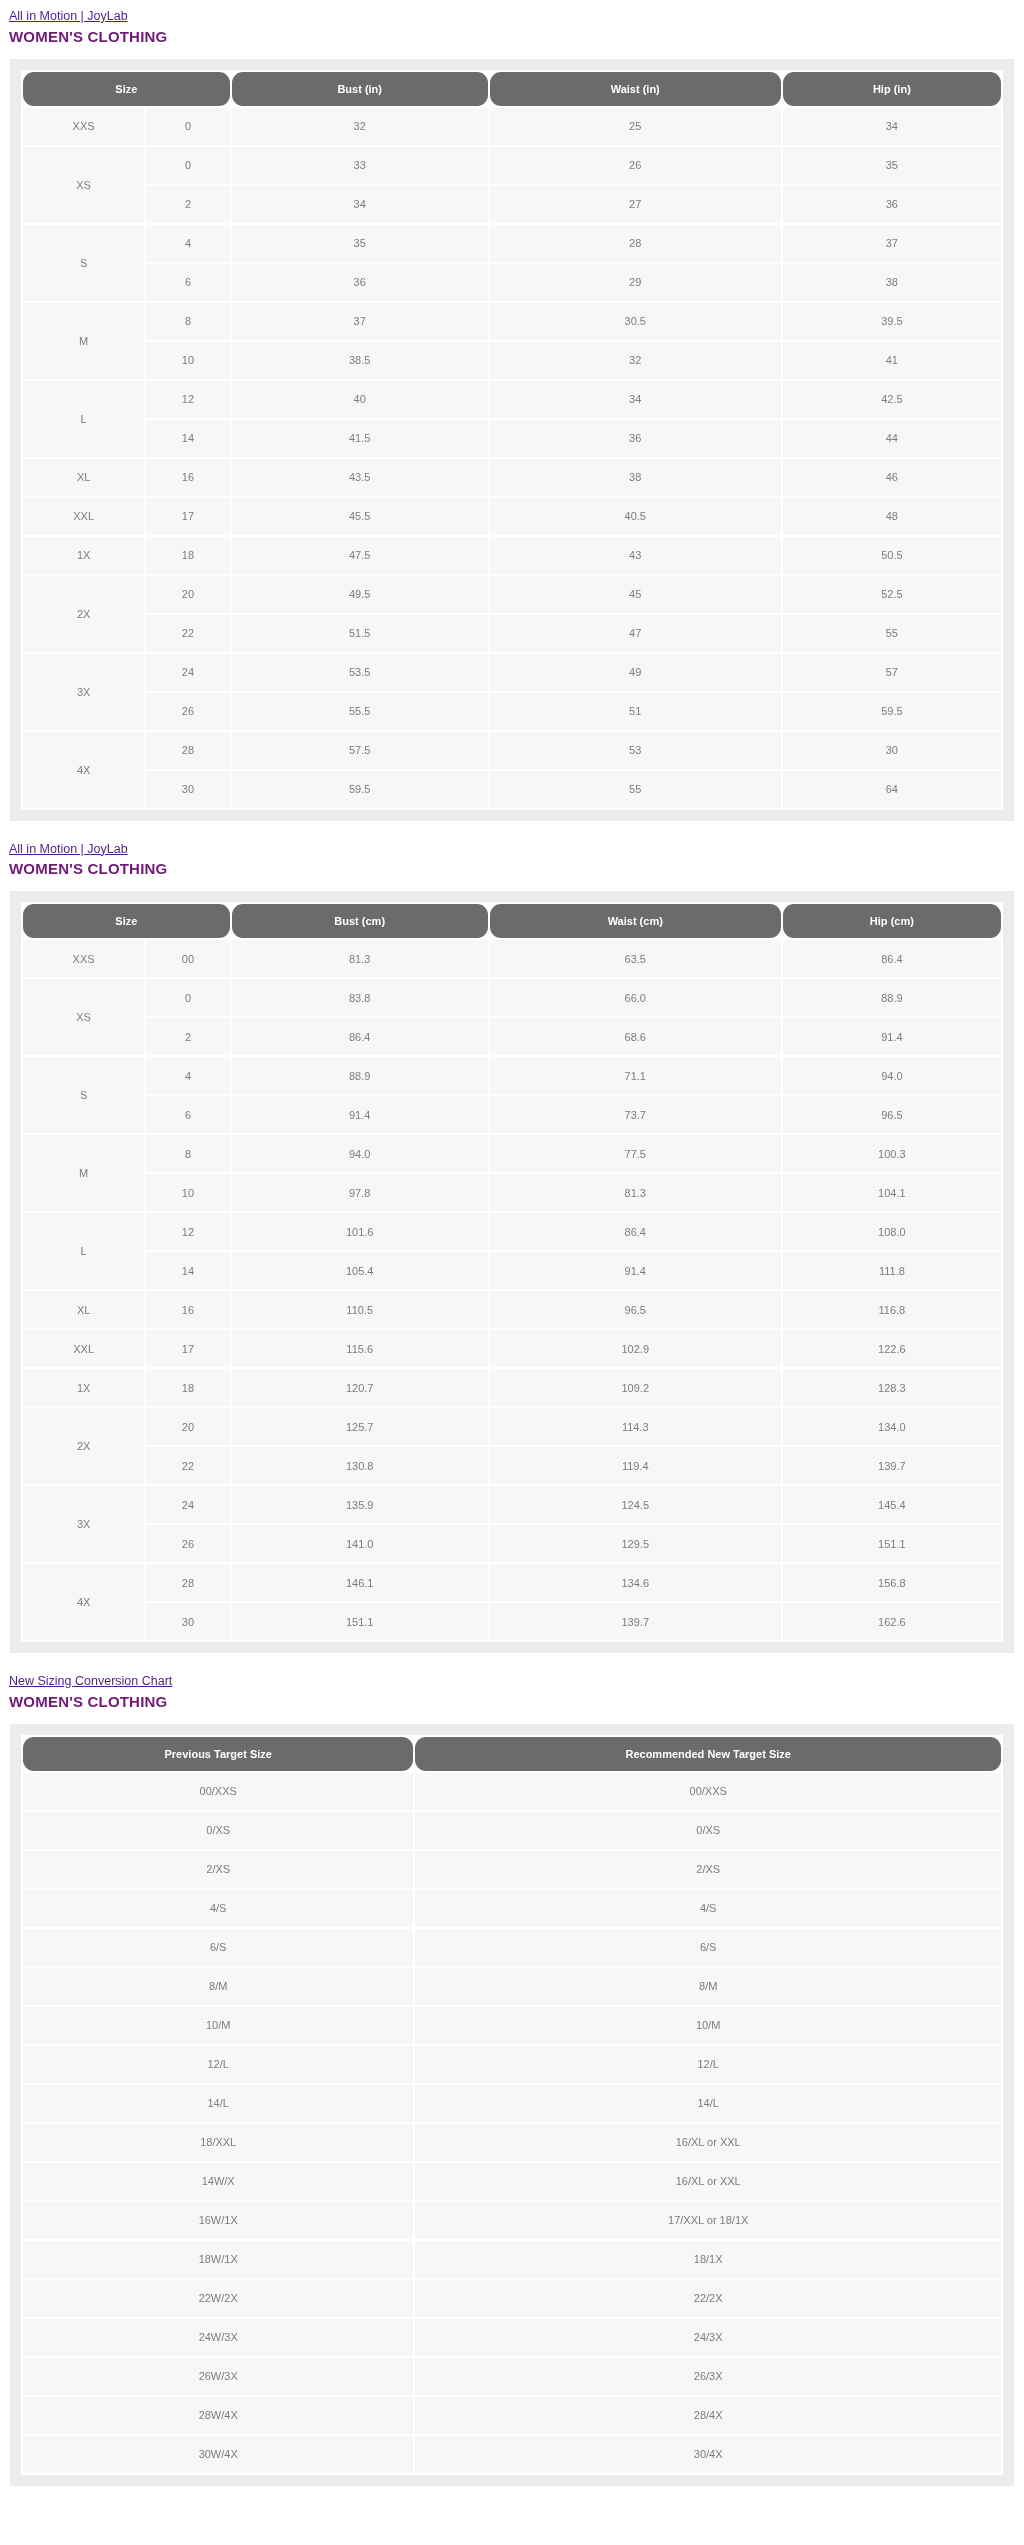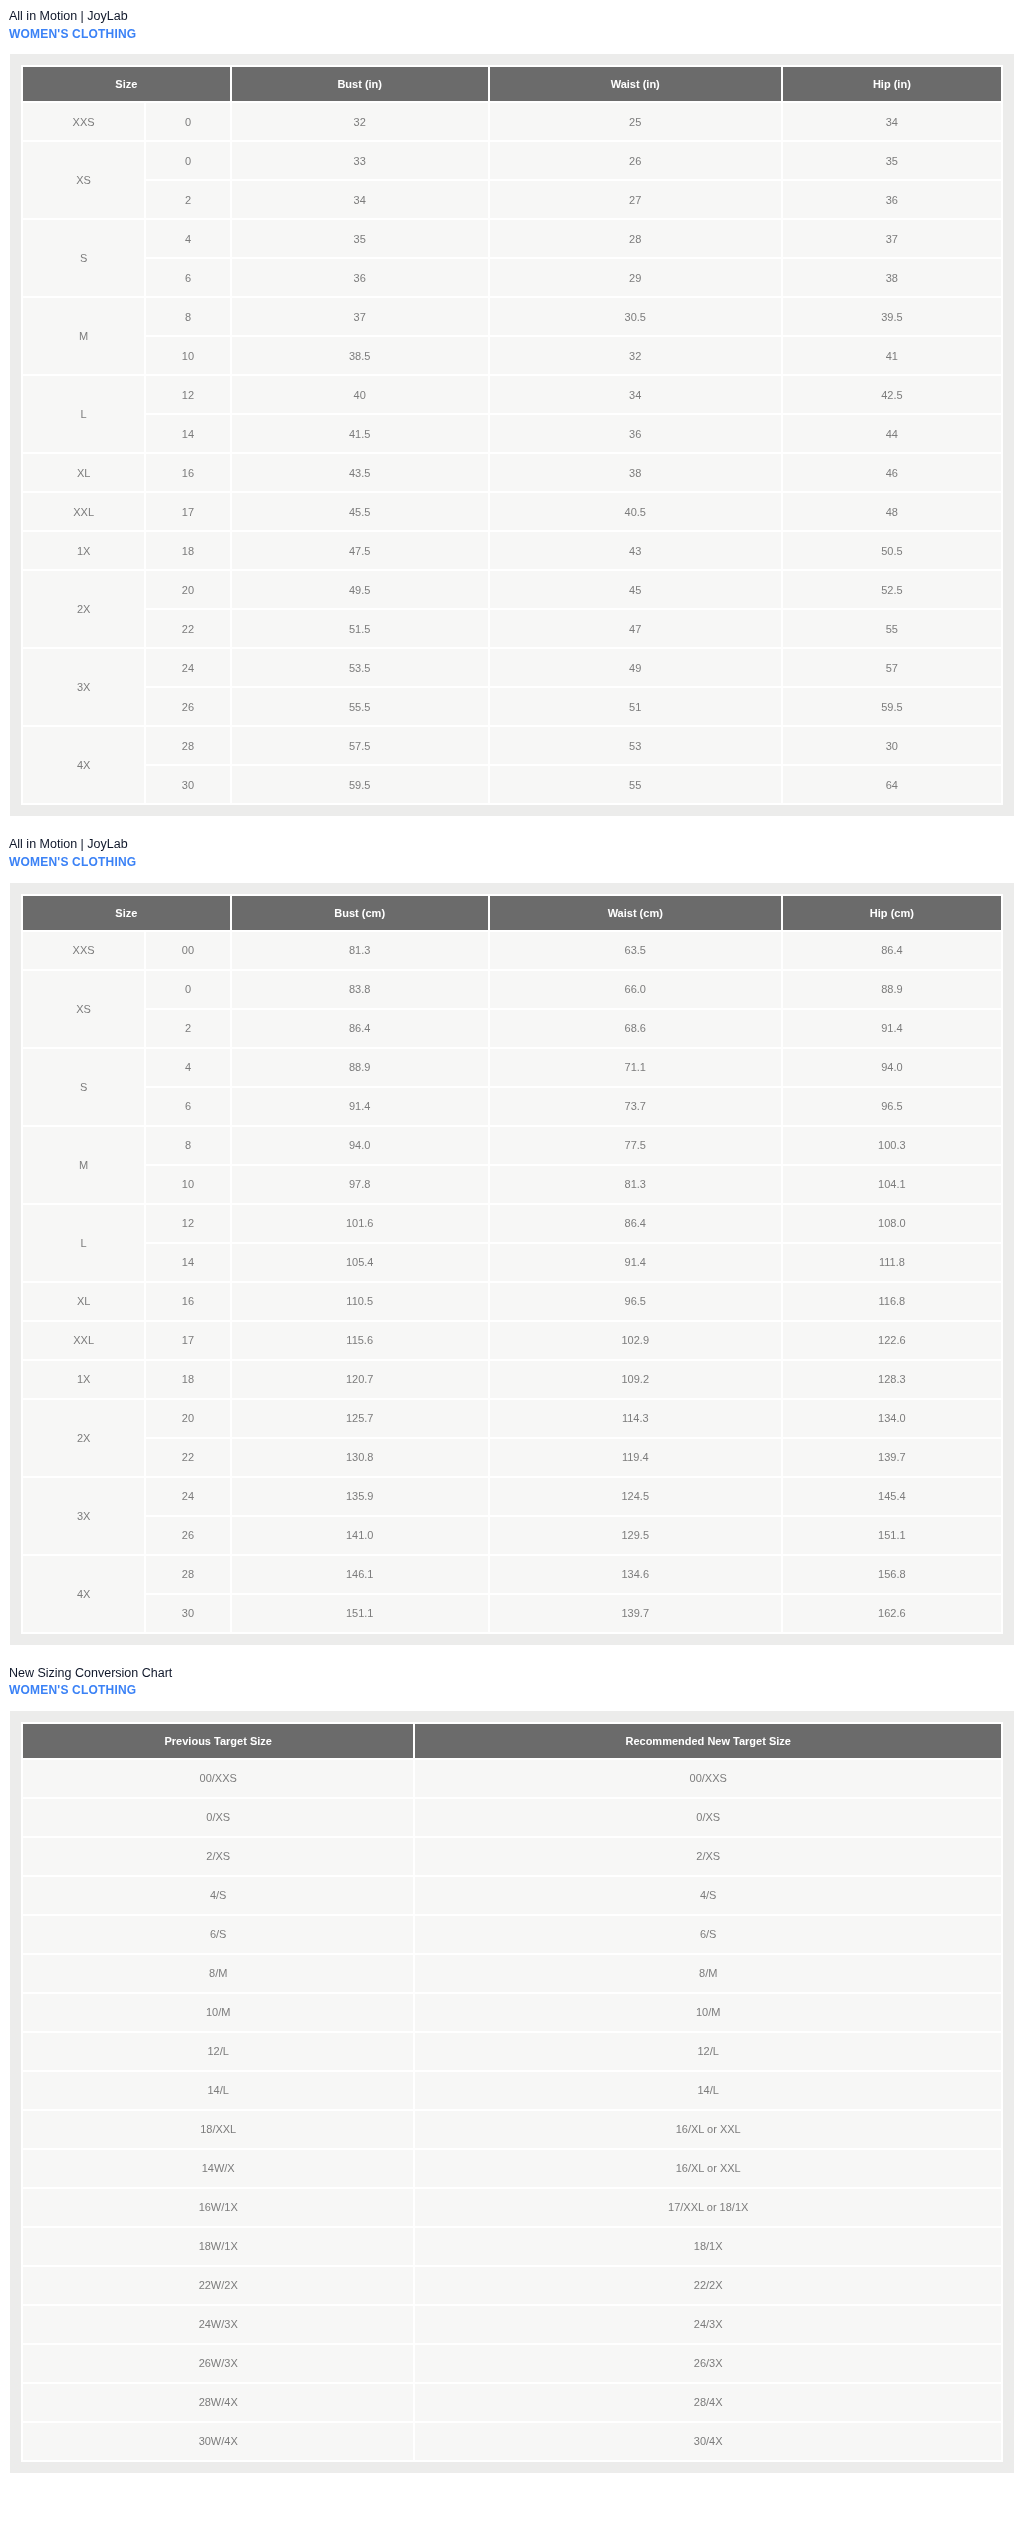--- a/index.html
+++ b/index.html
@@ -13,26 +13,27 @@
     -webkit-font-smoothing: antialiased;
   }
   .section-titles {
     padding: 20px 10px 12px 9px;
     line-height: 1.4;
   }
   .section-titles.first {
     padding-top: 8px;
   }
   .subtitle-line {
-    color: #0f172a;
+    color: #4c1d95;
     font-size: 12.5px;
+    text-decoration: underline;
   }
   .red-title-line {
-    color: #3b82f6;
-    font-size: 12px;
+    color: #701a75;
+    font-size: 15px;
     font-weight: bold;
     letter-spacing: 0.2px;
   }
   .chart-box {
     margin: 0 10px;
     background: #ececeb;
     padding: 11px;
   }
   .chart-box.last {
     margin-bottom: 24px;
@@ -46,20 +47,21 @@
   }
   th {
     background: #6b6b6b;
     color: #ffffff;
     font-weight: bold;
     font-size: 11px;
     height: 34px;
     text-align: center;
     vertical-align: middle;
     padding: 0;
+    border-radius: 11px;
   }
   td {
     background: #f7f7f6;
     color: #7c7c7c;
     font-size: 11px;
     height: 37px;
     text-align: center;
     vertical-align: middle;
     padding: 0;
   }

